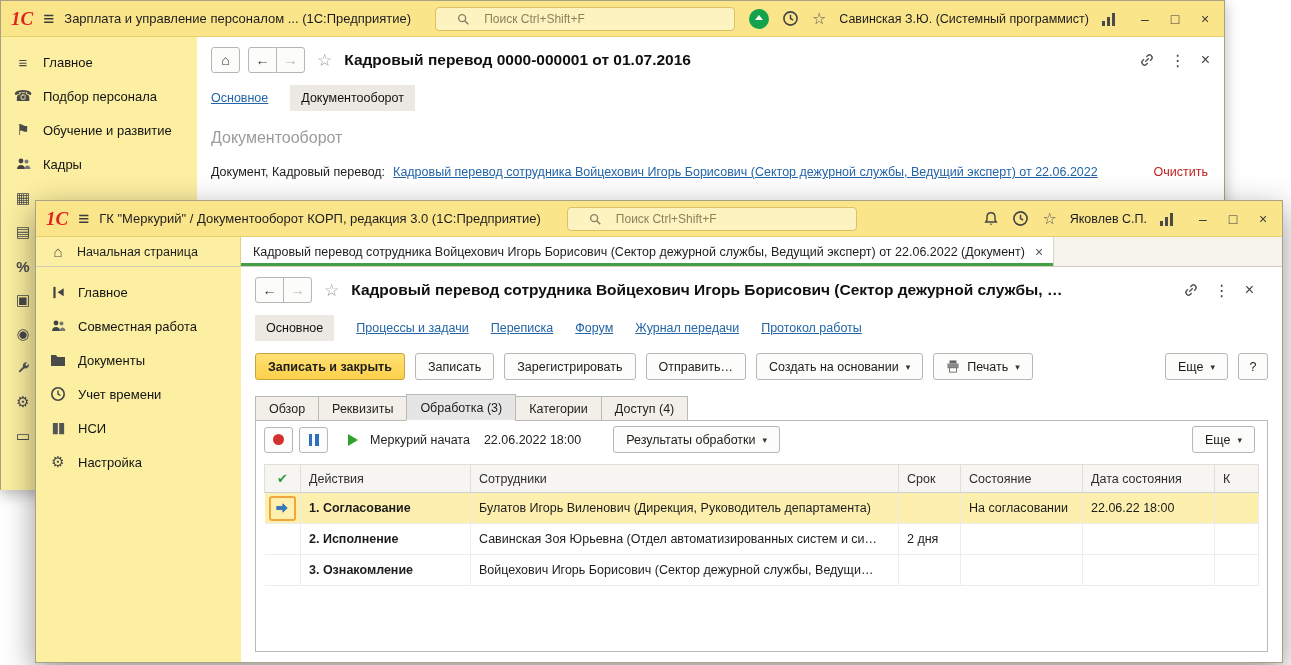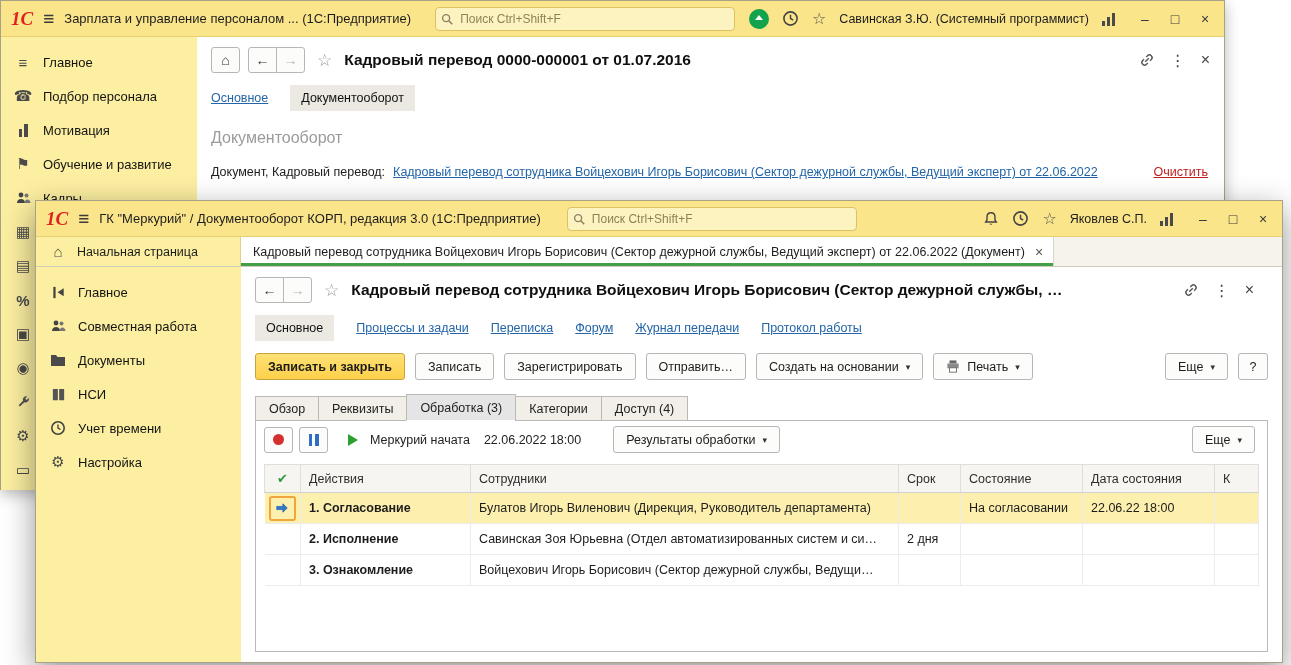--- a/index.html
+++ b/index.html
@@ -13,22 +13,22 @@
   #back-win { left:0; top:0; width:1225px; height:490px; box-shadow:0 4px 14px rgba(0,0,0,.28); z-index:1; }
   #front-win { left:35px; top:200px; width:1248px; height:463px; box-shadow:0 10px 30px rgba(0,0,0,.42); z-index:10; }
 
   
   .titlebar { height:36px; background:#fbe58b; display:flex; align-items:center; gap:10px;
               padding:0 10px; border-bottom:1px solid #e6d06f; }
   .logo { font-family:"Liberation Serif","DejaVu Serif",serif; font-weight:bold; font-style:italic;
           color:#e0211f; font-size:19px; line-height:1; flex:none; }
   .burger { font-size:19px; color:#3a3a3a; line-height:1; flex:none; }
   .tb-title { font-size:13px; color:#1d1d1d; white-space:nowrap; overflow:hidden; text-overflow:ellipsis; }
-  .searchbox { display:flex; align-items:center; gap:6px; width:300px; height:24px; flex:none;
-               background:#fdf3c0; border:1px solid #dcc265; border-radius:4px; padding:0 4px; }
+  .searchbox { display:flex; align-items:center; gap:14px; width:300px; height:24px; flex:none;
+               background:#fdf3c0; border:1px solid #dcc265; border-radius:4px; padding:0 20px; }
   .searchbox input { flex:1; border:0; background:transparent; outline:0; min-width:0;
                      font:12px "Liberation Sans","DejaVu Sans",sans-serif; color:#4a4a4a; }
   .searchbox input::placeholder { color:#8d8257; }
   .tb-right { margin-left:auto; display:flex; align-items:center; gap:13px; flex:none; }
   .tb-ic { display:flex; align-items:center; justify-content:center; }
   .tb-star { font-size:16px; color:#5a5a5a; }
   .tb-user { font-size:12.5px; color:#1d1d1d; white-space:nowrap; }
   .green-circ { width:20px; height:20px; border-radius:50%; background:#12a34c;
                 display:flex; align-items:center; justify-content:center; }
   .bars { display:flex; align-items:flex-end; gap:2px; height:14px; }
@@ -57,21 +57,21 @@
   .star-ic { font-size:17px; color:#9a9a9a; margin:0 4px; flex:none; }
   .form-title { font-size:15.5px; font-weight:bold; color:#101010; white-space:nowrap;
                 overflow:hidden; text-overflow:ellipsis; }
   .top-icons { margin-left:auto; display:flex; align-items:center; gap:15px; flex:none; }
   .kebab { font-size:16px; color:#444; }
   .form-close { font-size:16px; color:#444; }
 
   .nav-row { display:flex; align-items:center; gap:22px; margin-top:12px; font-size:12.5px; }
   .nav-active { background:#ebe9e1; padding:6px 11px; color:#111; }
   .nav-link { color:#2465a8; text-decoration:underline; white-space:nowrap; }
-  .red-link { color:#c01f1f; text-decoration:underline; margin-left:auto; white-space:nowrap; }
+  .red-link { color:#c01f1f; margin-left:auto; white-space:nowrap; }
 
   
   .bw-body { display:flex; height:453px; }
   #back-win .side { width:196px; }
   .bw-main { flex:1; padding:10px 0 0 14px; min-width:0; }
   .section-h { font-size:16px; color:#9b9b9b; margin-top:18px; }
   .doc-row { display:flex; align-items:center; gap:8px; margin-top:18px; padding-right:16px; }
 
   
   .tabstrip { height:30px; display:flex; align-items:stretch; background:#f5f3eb; border-bottom:1px solid #cfcbbd; }
@@ -181,29 +181,20 @@
     <div class="side">
       <div class="side-item">
         <span class="si-icon">≡</span>
         <span>Главное</span>
       </div>
       <div class="side-item">
         <span class="si-icon">☎</span>
         <span>Подбор персонала</span>
       </div>
       <div class="side-item">
-        <span class="si-icon">
-            <span class="mbars">
-              <i></i>
-              <i></i>
-            </span>
-          </span>
-        <span>Мотивация</span>
-      </div>
-      <div class="side-item">
         <span class="si-icon">⚑</span>
         <span>Обучение и развитие</span>
       </div>
       <div class="side-item">
         <span class="si-icon">
           <svg width="17" height="16" viewBox="0 0 16 16">
               <circle cx="5.5" cy="5" r="2.4" fill="#444"></circle>
               <path d="M1.5 13c0-2.6 1.8-4.1 4-4.1s4 1.5 4 4.1z" fill="#444"></path>
               <circle cx="11" cy="5.5" r="2" fill="#777"></circle>
               <path d="M8.9 13c.2-2 1.4-3.4 3-3.4 1.7 0 2.9 1.4 3.1 3.4z" fill="#777"></path>
@@ -360,34 +351,34 @@
       <div class="side-item">
         <span class="si-icon">
           <svg width="16" height="14" viewBox="0 0 16 14">
               <path d="M1 2h5l1.5 2H15v9H1z" fill="#4a4a4a"></path>
             </svg>
         </span>
         <span>Документы</span>
       </div>
       <div class="side-item">
         <span class="si-icon">
-          <svg width="15" height="15" viewBox="0 0 16 16">
-              <path d="M2 2h5.3v12H2zM8.7 2H14v12H8.7z" fill="#555"></path>
-            </svg>
-        </span>
-        <span>НСИ</span>
-      </div>
-      <div class="side-item">
-        <span class="si-icon">
           <svg width="16" height="16" viewBox="0 0 16 16">
               <circle cx="8" cy="8" r="6.2" fill="none" stroke="#444" stroke-width="1.6"></circle>
               <path d="M8 4.5V8l2.5 1.5" fill="none" stroke="#444" stroke-width="1.4"></path>
             </svg>
         </span>
         <span>Учет времени</span>
+      </div>
+      <div class="side-item">
+        <span class="si-icon">
+          <svg width="15" height="15" viewBox="0 0 16 16">
+              <path d="M2 2h5.3v12H2zM8.7 2H14v12H8.7z" fill="#555"></path>
+            </svg>
+        </span>
+        <span>НСИ</span>
       </div>
       <div class="side-item">
         <span class="si-icon">⚙</span>
         <span>Настройка</span>
       </div>
     </div>
 
     <div class="fw-main">
       <div class="form-top">
         <span class="navgrp">

